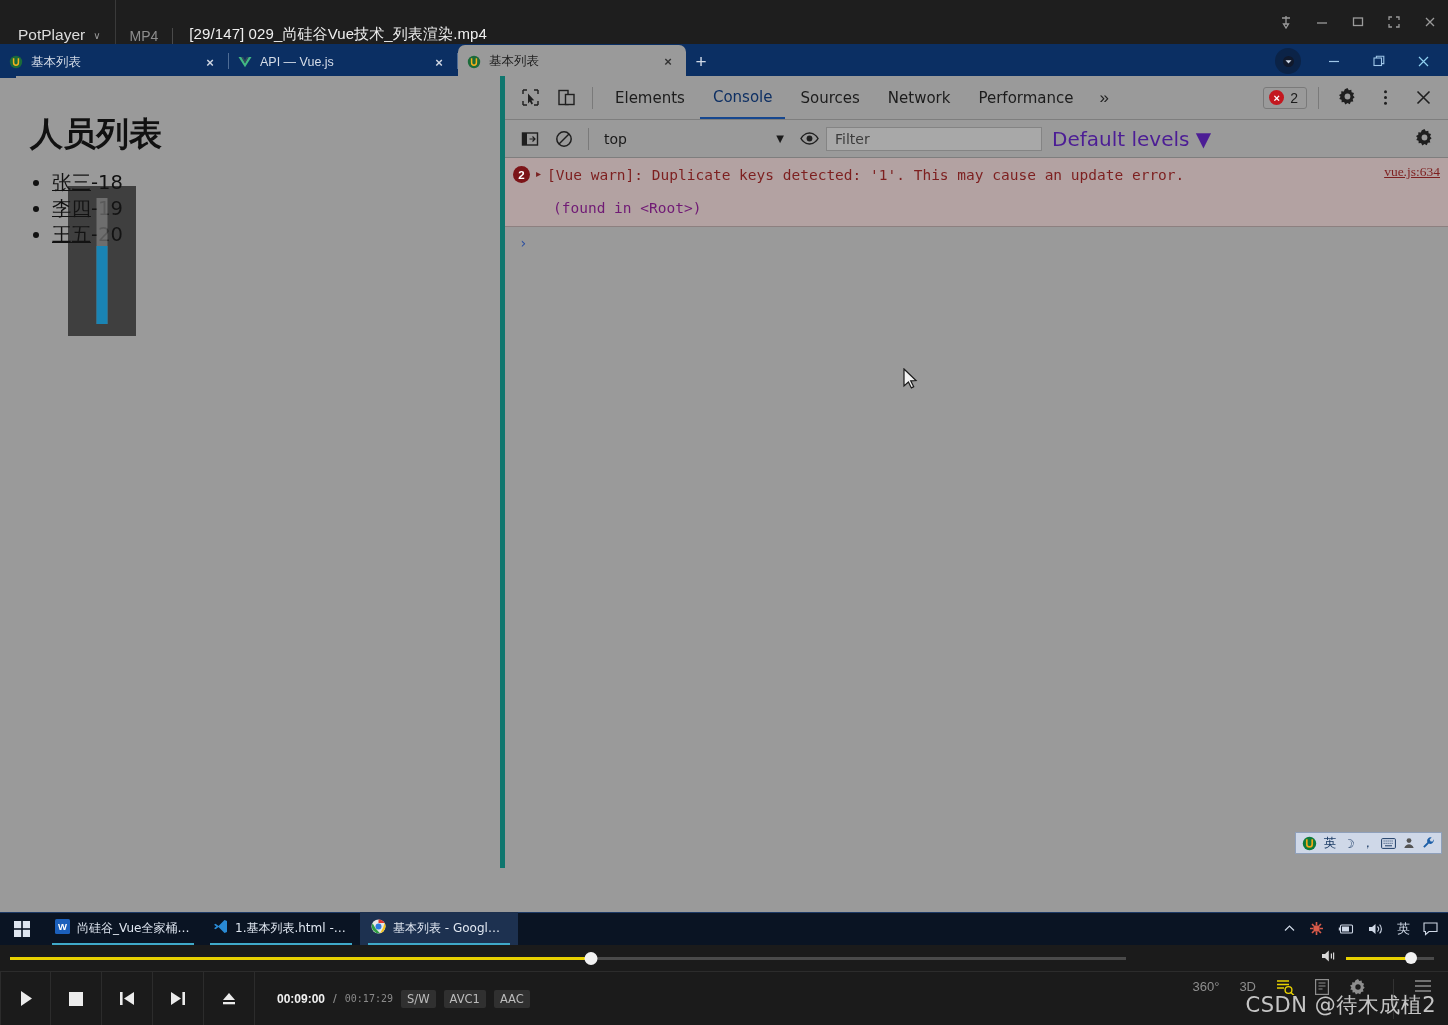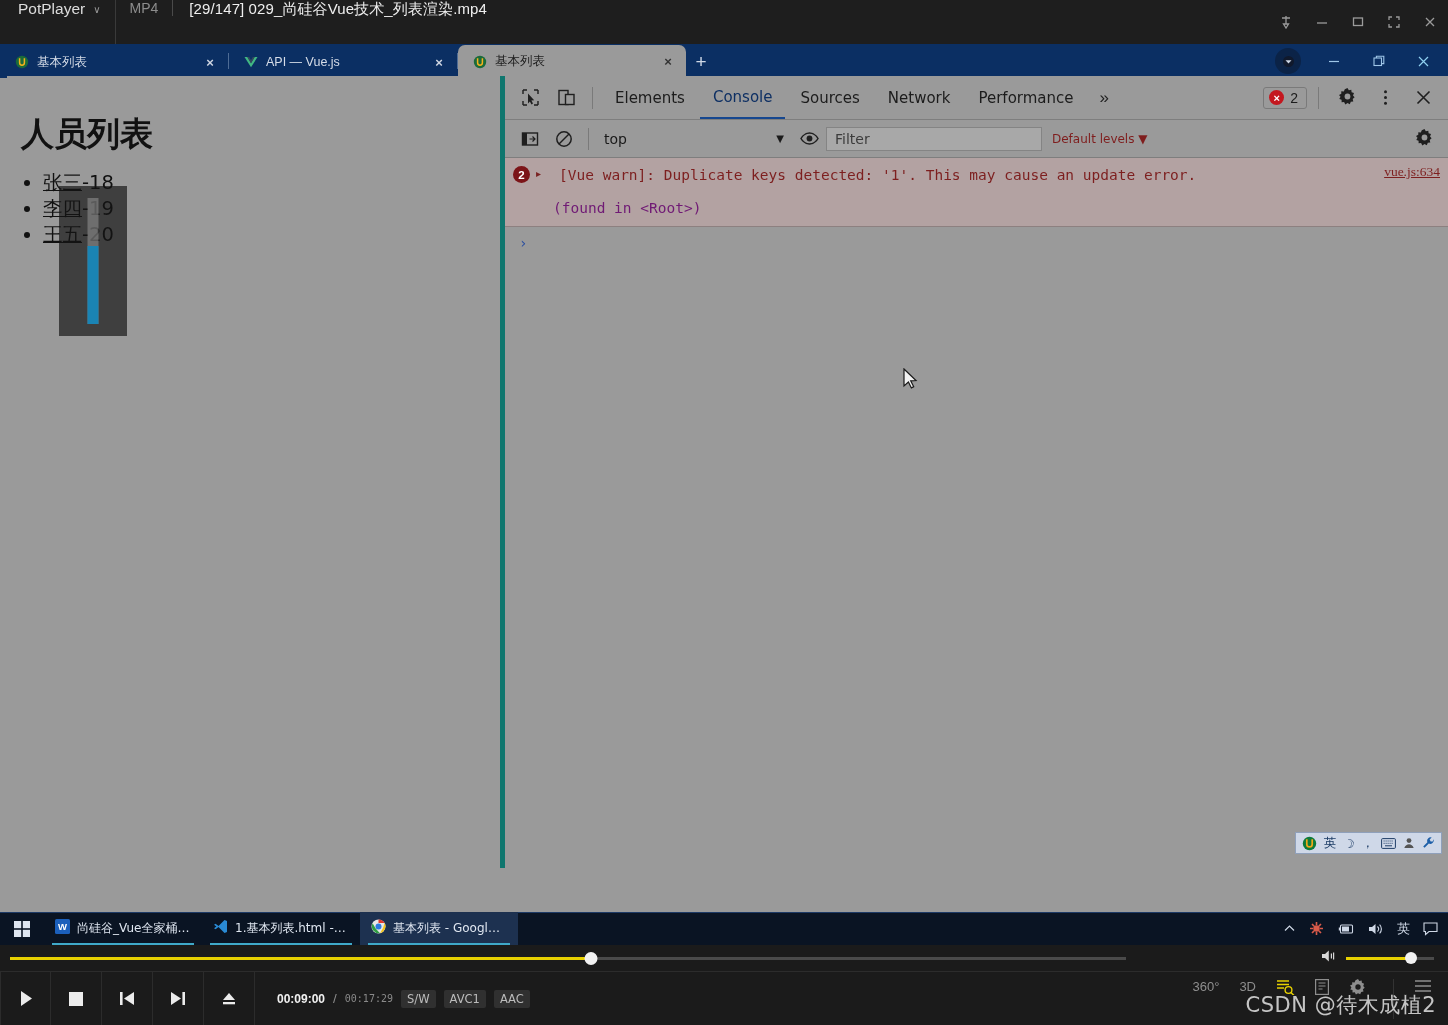--- a/index.html
+++ b/index.html
@@ -3,40 +3,40 @@
 <meta charset="utf-8">
 <style>
   * { box-sizing: border-box; margin:0; padding:0; }
   html,body { width:1448px; height:1025px; overflow:hidden; background:#1b1b1b;
               font-family:"Liberation Sans","DejaVu Sans",sans-serif; }
 
   #root { position:relative; width:1448px; height:1025px; }
 
   
   .pp-titlebar{ position:absolute; left:0; top:0; width:1448px; height:44px;
-      background:#1e1e1e; display:flex; align-items:flex-start; color:#d8d8d8; }
+      background:#1e1e1e; display:flex; align-items:flex-end; color:#d8d8d8; }
   .pp-name{ padding:0 14px 0 18px; font-size:15.5px; color:#dcdcdc; display:flex;
       align-items:center; gap:8px; }
   .pp-caret{ font-size:10px; color:#9a9a9a; }
   .pp-sep{ width:1px; height:44px; background:#3a3a3a; }
   .pp-fmt{ padding:0 14px; font-size:14px; color:#8d8d8d; }
   .pp-thin{ width:1px; height:16px; background:#4a4a4a; }
   .pp-filetitle{ padding-left:16px; font-size:15px; color:#efefef; letter-spacing:.1px;}
   .pp-wincontrols{ margin-left:auto; display:flex; align-items:center; height:44px; }
   .pp-wbtn{ width:36px; height:44px; display:flex; align-items:center; justify-content:center;
       color:#9b9b9b; }
   .pp-wbtn svg{ display:block; }
 
   
   .chrome{ position:absolute; left:0; top:44px; width:1448px; height:868px;
       background:#9a9a9a; overflow:hidden; }
 
   .cr-tabstrip{ position:relative; height:34px; background:#0b2f63; display:flex; align-items:flex-end; }
   .cr-tab{ position:relative; height:32px; display:flex; align-items:center; gap:8px;
-      padding:0 10px 0 14px; font-size:12.5px; color:#d6dde8; min-width:228px; }
+      padding:0 10px 0 8px; font-size:12.5px; color:#d6dde8; min-width:228px; }
   .cr-tab.active{ background:#9a9a9a; color:#1c1c1c; border-radius:7px 7px 0 0; height:33px; }
   .cr-tab .fav{ width:15px; height:15px; flex:0 0 15px; display:flex; align-items:center; justify-content:center;}
   .cr-tab .lbl{ flex:1; white-space:nowrap; overflow:hidden; text-overflow:ellipsis; }
   .cr-tab .x{ font-size:13px; color:#cfd6e2; width:16px; text-align:center; font-weight:bold;}
   .cr-tab.active .x{ color:#333; }
   .tab-div{ width:1px; height:16px; background:#4e6c95; align-self:center; }
   .cr-newtab{ width:30px; height:32px; display:flex; align-items:center; justify-content:center;
       color:#cfd8e6; font-size:19px; }
   .cr-winctl{ margin-left:auto; display:flex; align-items:center; height:34px; padding-right:2px;}
   .cr-wbtn{ width:45px; height:34px; display:flex; align-items:center; justify-content:center; color:#9fc6e8;}
@@ -44,21 +44,21 @@
       align-items:center;justify-content:center;margin-right:10px;}
 
   .cr-toolbar{ height:42px; background:#9a9a9a; display:flex; align-items:center; gap:4px; padding:0 10px; }
   .cr-navbtn{ width:30px;height:30px;display:flex;align-items:center;justify-content:center;color:#2e2e2e;}
   .cr-omnibox{ flex:1; height:28px; background:#a5a5a5; border-radius:14px; display:flex;
       align-items:center; gap:9px; padding:0 13px; margin:0 6px; }
   .cr-omnibox .url{ font-size:13.5px; color:#1b1b1b; white-space:nowrap; }
   .cr-tbicon{ width:28px;height:28px;display:flex;align-items:center;justify-content:center;}
 
   
-  .viewport{ position:absolute; left:7px; top:76px; width:500px; height:792px; background:#9a9a9a; }
+  .viewport{ position:absolute; left:16px; top:76px; width:500px; height:792px; background:#9a9a9a; }
   .pg-h1{ position:absolute; left:14px; top:36px; font-size:33px; font-weight:bold; color:#111;
       font-family:"DejaVu Sans",sans-serif; }
   .pg-ul{ position:absolute; left:36px; top:94px; list-style:disc; color:#111; }
   .pg-ul li{ font-size:19.5px; line-height:26px; color:#111; font-family:"DejaVu Sans",sans-serif;}
   .pg-ul li span.nm{ text-decoration:underline; }
 
   
   .osd{ position:absolute; left:52px; top:110px; width:68px; height:150px;
         background:rgba(20,20,20,0.68); }
   .osd .track{ position:absolute; left:50%; transform:translateX(-50%); top:12px;
@@ -88,31 +88,31 @@
   .dt-errpill .n{ font-size:14px;color:#1c1c1c;}
 
   .dt-filterbar{ height:38px; display:flex; align-items:center; padding:0 8px; 
       border-bottom:1px solid #7e7e7e; }
   .dt-ctxsel{ width:196px; height:24px; display:flex; align-items:center; padding:0 8px;
       font-size:14px; color:#1a1a1a; position:relative; font-family:"DejaVu Sans",sans-serif;}
   .dt-ctxsel .cv{ margin-left:auto; font-size:10px; }
   .dt-filterinput{ width:216px; height:24px; background:#a8a8a8; border:1px solid #848484;
       display:flex; align-items:center; padding:0 8px; font-size:14px; color:#3c3c3c;
       font-family:"DejaVu Sans",sans-serif; }
-  .dt-levels{ padding:0 10px; font-size:12px; color:#7f1d1d; font-family:"DejaVu Sans",sans-serif;}
+  .dt-levels{ padding:0 10px; font-size:20px; color:#4c1d95; font-family:"DejaVu Sans",sans-serif;}
   .dt-gear2{ margin-left:auto; width:32px;height:32px;display:flex;align-items:center;justify-content:center;}
 
   .dt-console{ flex:1; position:relative; overflow:hidden; }
   .msg-err{ background:#b3a2a2; border-bottom:1px solid #8d8080; padding:6px 8px 10px 8px; }
   .msg-row{ display:flex; align-items:flex-start; gap:6px; }
   .msg-badge{ width:17px;height:17px;border-radius:50%;background:#7c1418;color:#fff;font-size:11.5px;
       display:flex;align-items:center;justify-content:center;font-weight:bold;flex:0 0 17px;margin-top:2px;}
   .msg-tri{ color:#7a2222; font-size:10px; margin-top:4px; }
   .msg-text{ flex:1; font-family:"DejaVu Sans Mono","Liberation Mono",monospace;
-      font-size:14.5px; color:#7d1f1f; line-height:22px; white-space:pre;margin-left:12px; }
+      font-size:14.5px; color:#7d1f1f; line-height:22px; white-space:pre; }
   .msg-src{ font-family:Liberation Serif, serif; font-size:13.5px; color:#7d1f1f;
       text-decoration:underline; white-space:nowrap; padding-left:8px; }
   .msg-sub{ font-family:"DejaVu Sans Mono","Liberation Mono",monospace; font-size:14.5px;
       color:#701a75; padding-left:40px; padding-top:14px; }
   .prompt{ padding:8px 8px 0 14px; color:#2b4fa0; font-family:"DejaVu Sans Mono",monospace;
       font-size:14px; }
 
   
   .ime{ position:absolute; right:6px; bottom:14px; height:22px; background:#cfd8e8;
       border:1px solid #8fa0bb; display:flex; align-items:center; gap:7px; padding:0 6px; }

